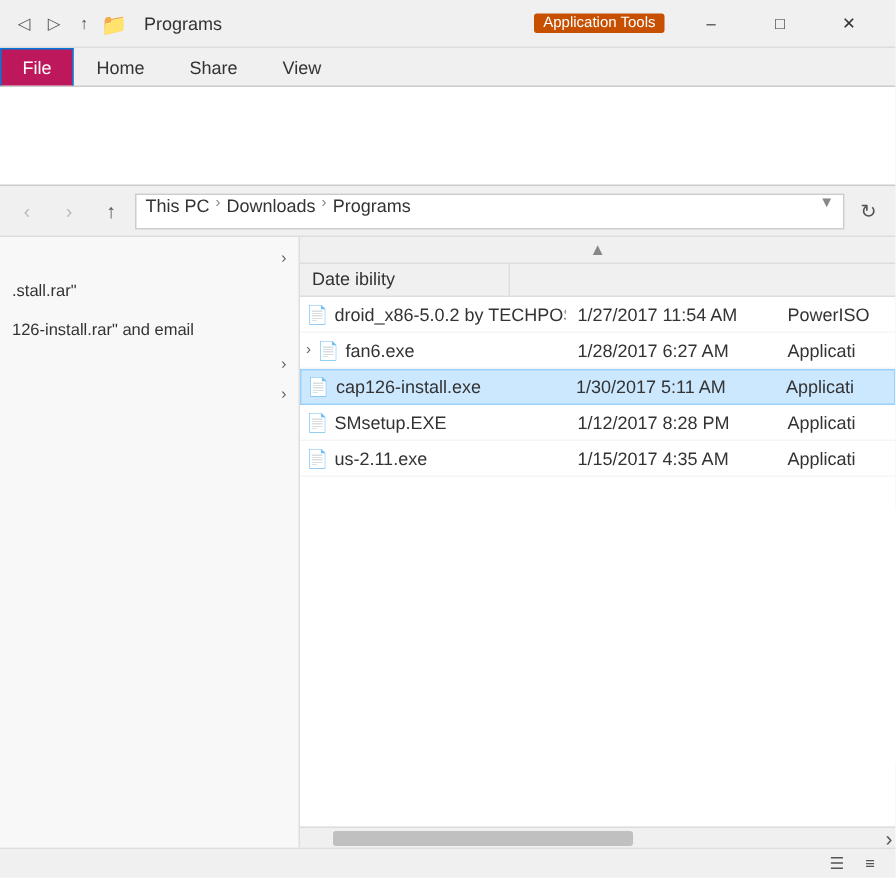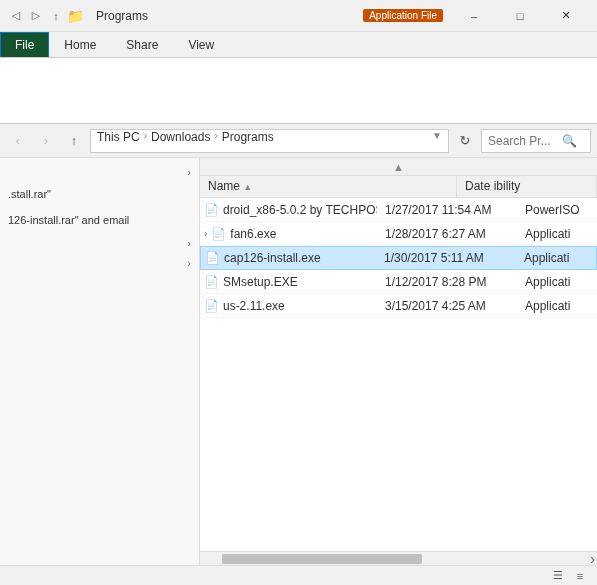--- a/index.html
+++ b/index.html
@@ -90,21 +90,21 @@
       display: flex;
       align-items: center;
     }
     .ribbon-tab.active {
       background: white;
       border-color: #ccc;
       border-bottom: 1px solid white;
       margin-bottom: -1px;
     }
     .ribbon-tab.file {
-      background: #14532d;
+      background: #be185d;
       color: white;
       border-color: #0078d7;
     }
 
     
     .ribbon-toolbar {
       background: white;
       border-bottom: 1px solid #ccc;
       height: 66px;
       display: flex;
@@ -327,21 +327,21 @@
 <body>
 
 <div class="title-bar">
   <div class="title-bar-icons">
     <span class="title-icon">◁</span>
     <span class="title-icon">▷</span>
     <span class="title-icon">↑</span>
     <span class="title-icon title-folder-icon">📁</span>
   </div>
   <span class="title-text">Programs</span>
-  <span class="title-badge">Application File</span>
+  <span class="title-badge">Application Tools</span>
   <div class="window-controls">
     <button class="win-btn">‒</button>
     <button class="win-btn">□</button>
     <button class="win-btn close">✕</button>
   </div>
 </div>
 
 <div class="ribbon-tabs">
   <div class="ribbon-tab file">File</div>
   <div class="ribbon-tab">Home</div>
@@ -359,24 +359,20 @@
   <button class="nav-btn">↑</button>
   <div class="address-path">
     <span class="path-segment">This PC</span>
     <span class="path-chevron">›</span>
     <span class="path-segment">Downloads</span>
     <span class="path-chevron">›</span>
     <span class="path-segment">Programs</span>
     <span class="path-dropdown">▼</span>
   </div>
   <div class="refresh-btn">↻</div>
-  <div class="search-box">
-    <input type="text" placeholder="Search Pr..." style="">
-    <span>🔍</span>
-  </div>
 </div>
 
 <div class="main-container">
 
   <div class="left-panel">
     <div class="panel-item">
       <span class="panel-arrow">›</span>
     </div>
     <div class="panel-text-block">
       <span>.stall.rar"</span>
@@ -392,24 +388,20 @@
     </div>
   </div>
 
   <div class="file-list">
 
     <div style="height:18px; background:#f0f0f0; display:flex; align-items:center; justify-content:center; border-bottom:1px solid #ddd;">
       <span style="font-size:11px; color:#888;">▲</span>
     </div>
 
     <div class="file-list-header">
-      <div class="col-name">
-        <span>Name</span>
-        <span class="col-sort-icon"> ▲</span>
-      </div>
       <div class="col-date">
         <span>Date ibility</span>
       </div>
     </div>
 
     <div class="file-rows">
       <div class="file-row">
         <div class="file-cell-name">
           <span class="file-icon">📄</span>
           <span>droid_x86-5.0.2 by TECHPOSTS.ORG.iso</span>
@@ -444,21 +436,21 @@
         </div>
         <div class="file-cell-date">1/12/2017 8:28 PM</div>
         <div class="file-cell-type">Applicati</div>
       </div>
 
       <div class="file-row">
         <div class="file-cell-name">
           <span class="file-icon">📄</span>
           <span>us-2.11.exe</span>
         </div>
-        <div class="file-cell-date">3/15/2017 4:25 AM</div>
+        <div class="file-cell-date">1/15/2017 4:35 AM</div>
         <div class="file-cell-type">Applicati</div>
       </div>
     </div>
 
     <div class="horizontal-scroll">
       <div class="scroll-thumb"></div>
       <span style="margin-left:auto; font-size:14px; color:#555; cursor:pointer;">›</span>
     </div>
   </div>
 </div>

